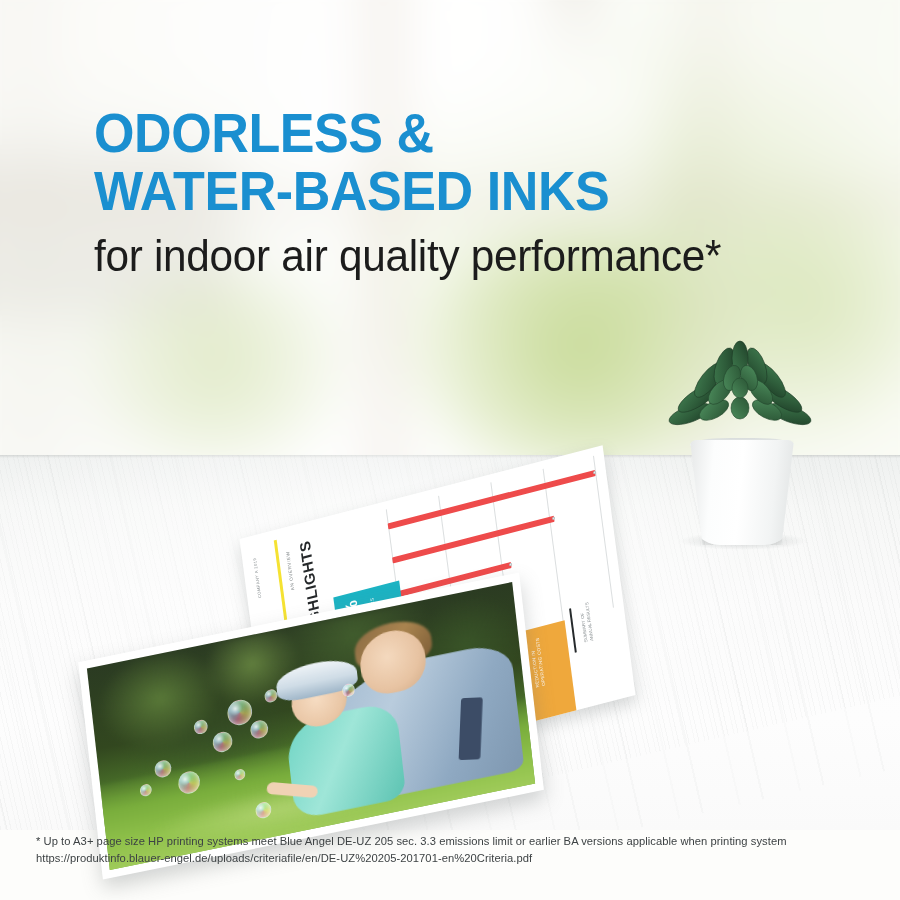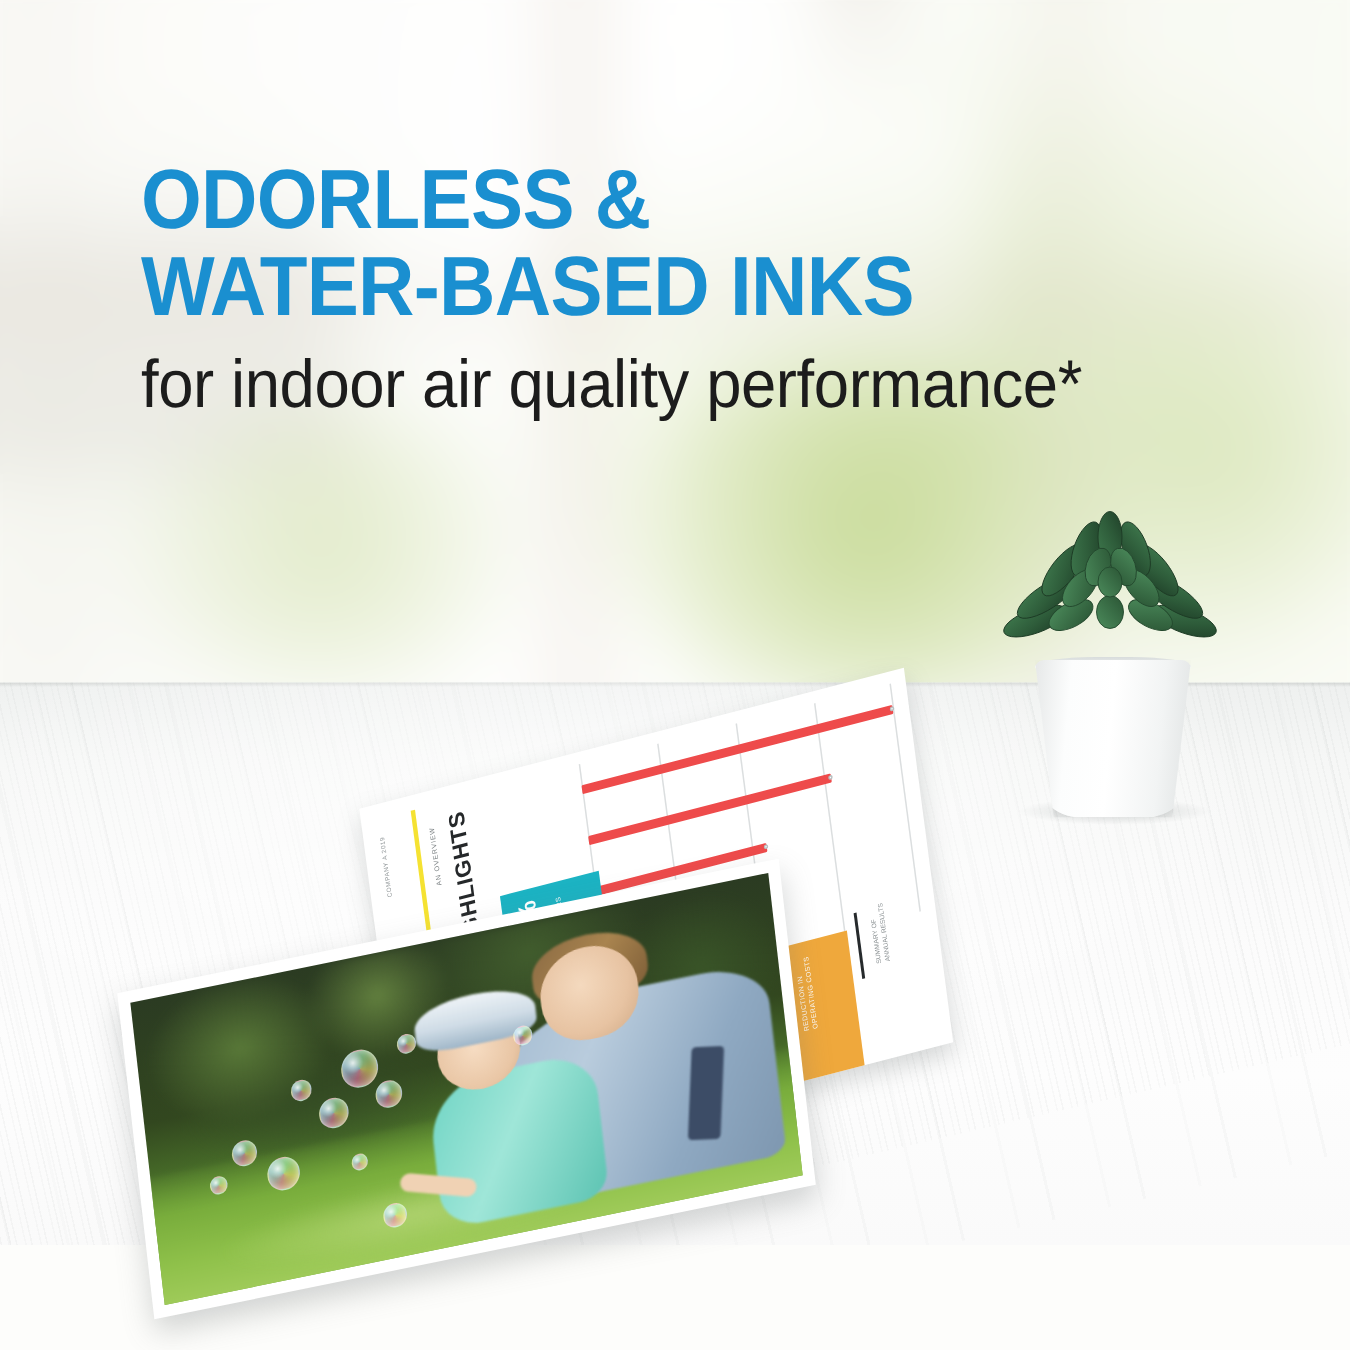--- a/index.html
+++ b/index.html
@@ -482,15 +482,17 @@
       <div class="bubble" style="left:31%; top:30%; width:25px; height:25px;"></div>
       <div class="bubble" style="left:36%; top:42%; width:18px; height:18px;"></div>
       <div class="bubble" style="left:40%; top:28%; width:13px; height:13px;"></div>
       <div class="bubble" style="left:31%; top:64%; width:11px; height:11px;"></div>
       <div class="bubble" style="left:35%; top:82%; width:16px; height:16px;"></div>
       <div class="bubble" style="left:58%; top:33%; width:13px; height:13px;"></div>
     </div>
   </div>
 
   <div class="footnote">
+    <p>* Up to A3+ page size HP printing systems meet Blue Angel DE-UZ 205 sec. 3.3 emissions limit or earlier BA versions applicable when printing system</p>
+    <p>https://produktinfo.blauer-engel.de/uploads/criteriafile/en/DE-UZ%20205-201701-en%20Criteria.pdf</p>
   </div>
 
 </div>
 
 </body></html>

